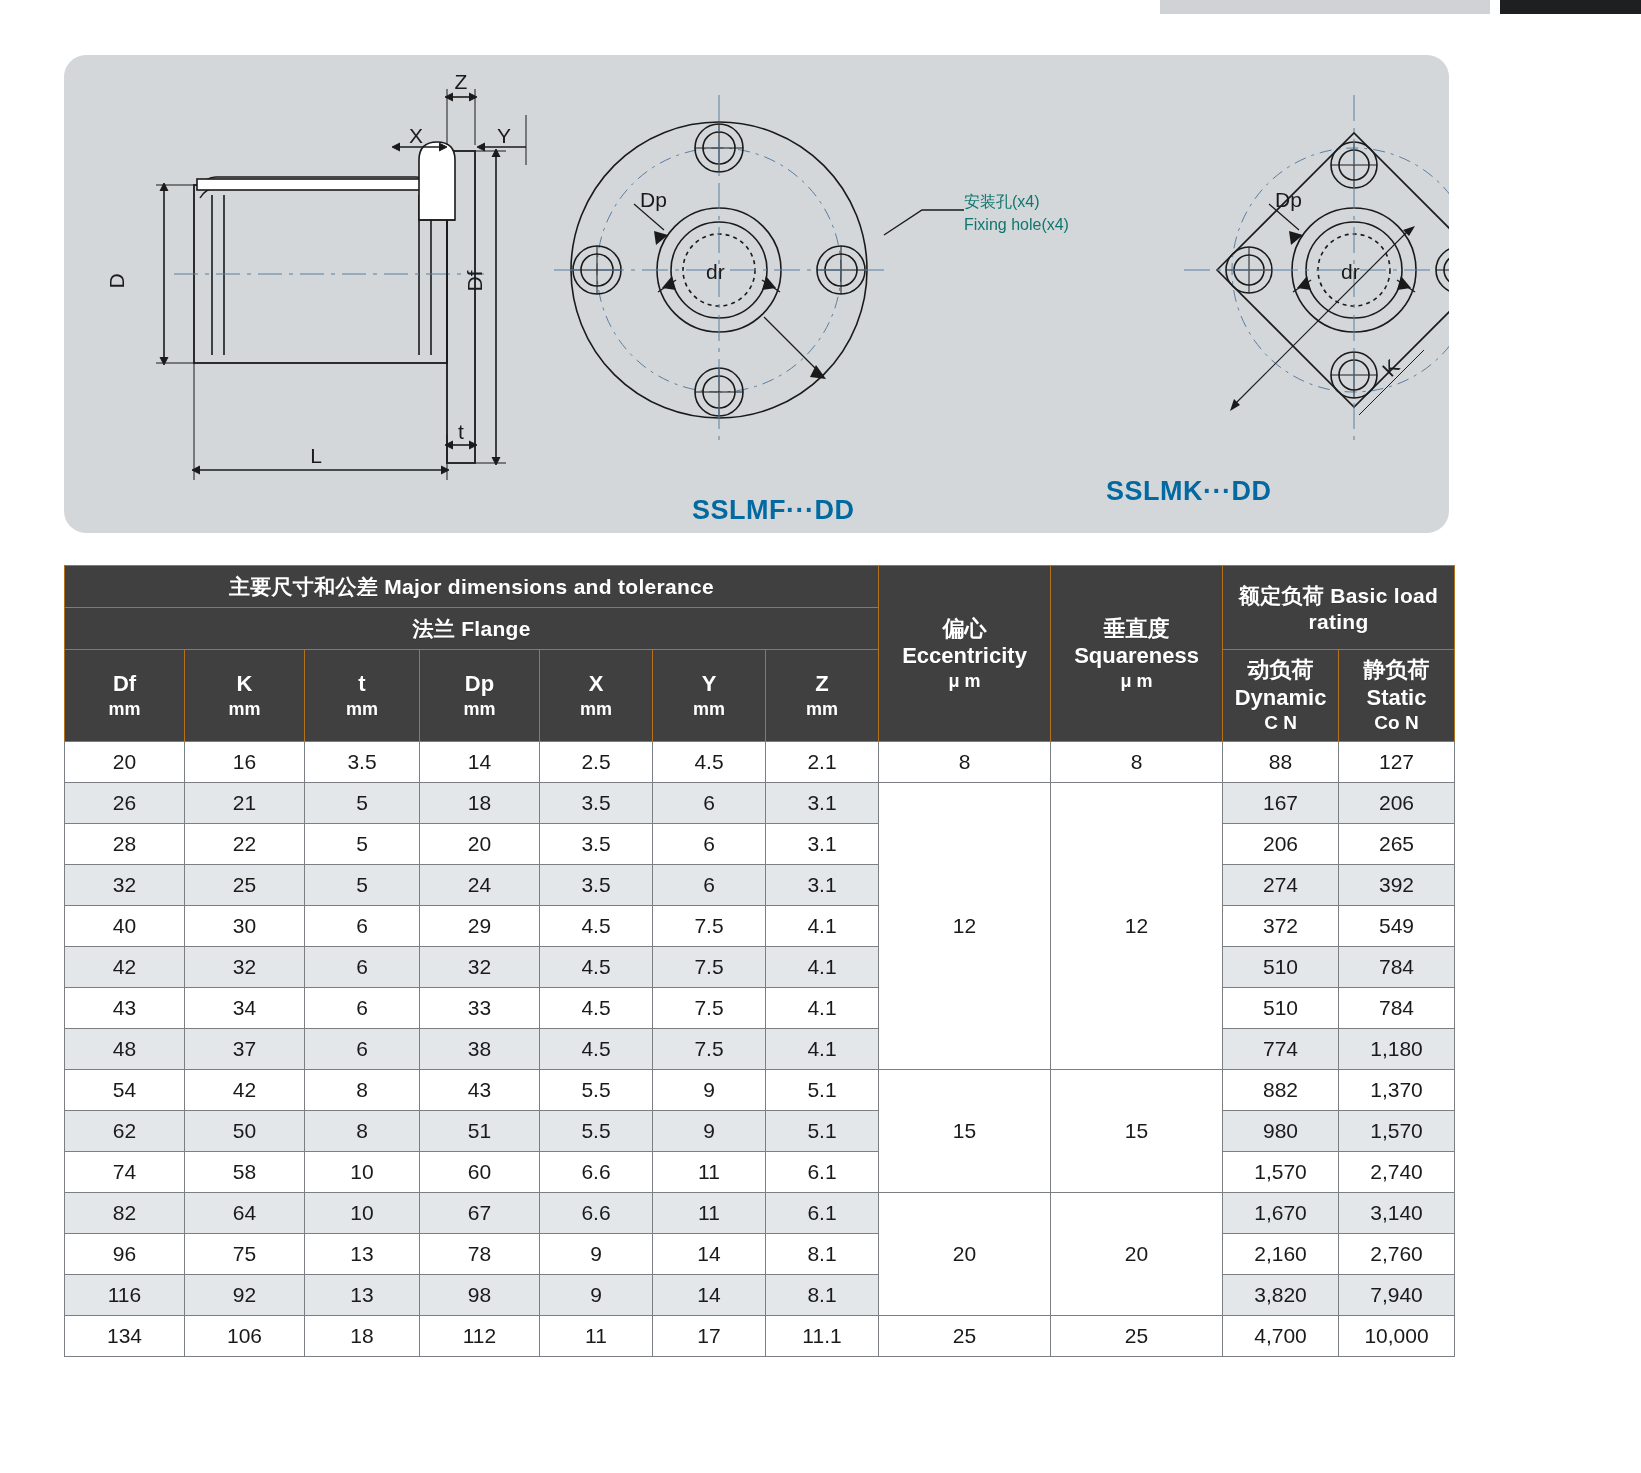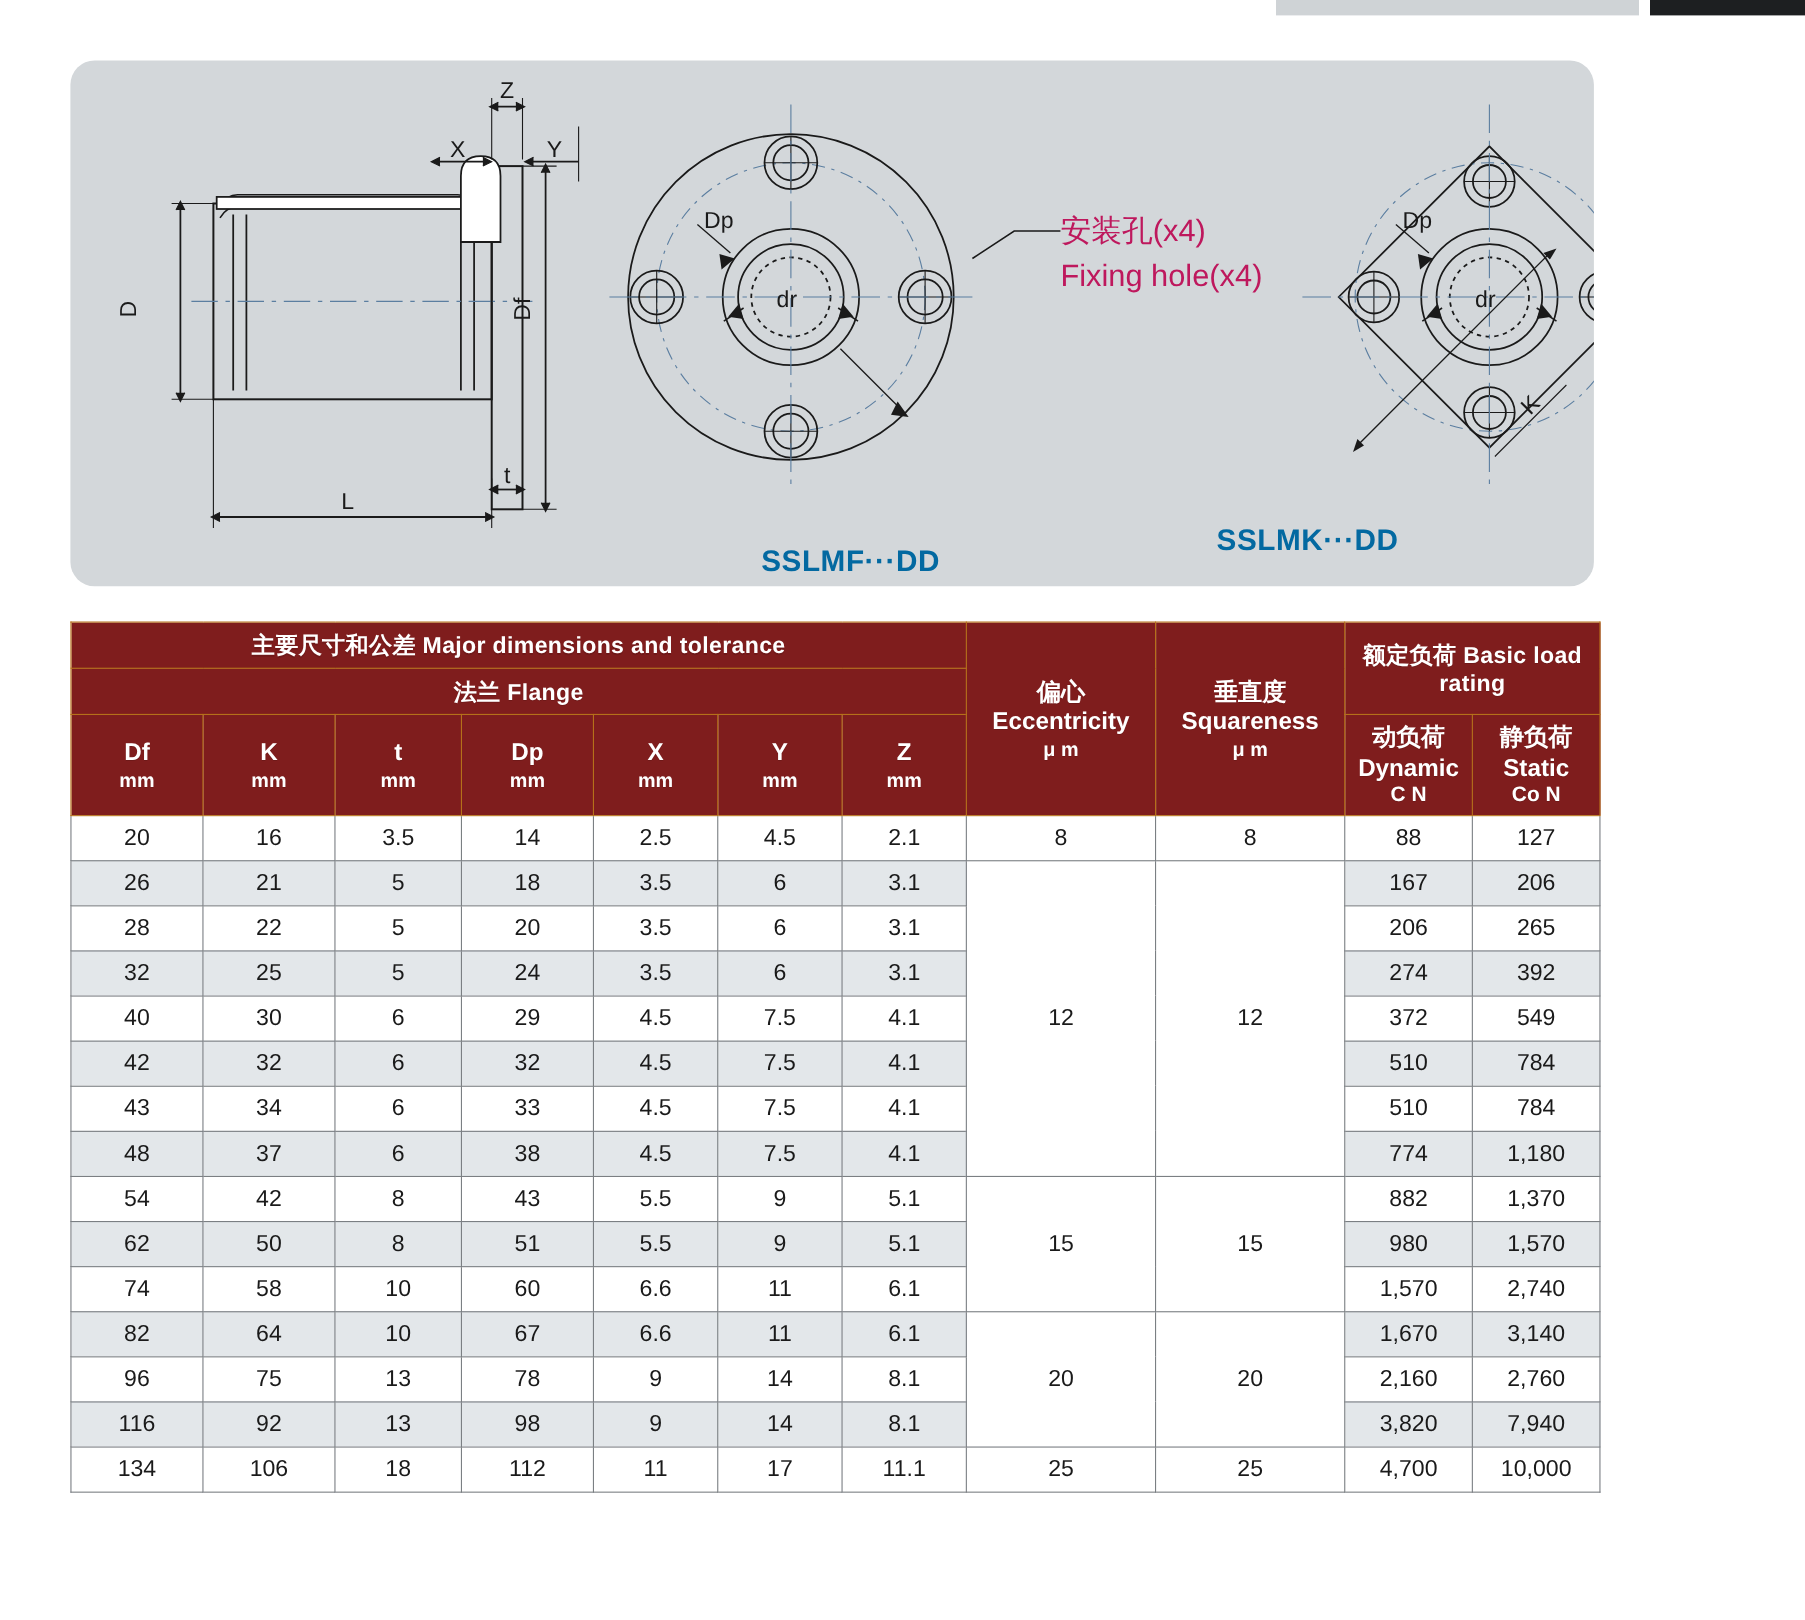--- a/index.html
+++ b/index.html
@@ -38,22 +38,22 @@
     color: #0369a1;
     letter-spacing: .5px;
     white-space: nowrap;
   }
   .cap.f { left: 628px; top: 440px; }
   .cap.k { left: 1042px; top: 421px; }
 
   .note {
     position: absolute;
     left: 900px; top: 135px;
-    font-size: 28px;
-    color: #be185d;
+    font-size: 16px;
+    color: #0f766e;
     line-height: 1.45;
     white-space: nowrap;
   }
 
   
   .tbl-wrap {
     position: absolute;
     left: 64px; top: 565px;
     width: 1390px;
   }
@@ -61,21 +61,21 @@
     border-collapse: collapse;
     width: 1390px;
     table-layout: fixed;
   }
   table.spec th, table.spec td {
     border: 1px solid #6b6f73;
     text-align: center;
     vertical-align: middle;
   }
   table.spec thead th {
-    background: #7f1d1d;
+    background: #404040;
     color: #ffffff;
     font-weight: bold;
     border-color: #b5701a;
     padding: 6px 2px;
     text-shadow: 0 1px 0 rgba(0,0,0,.12);
   }
   .hdr-group { font-size: 21px; height: 42px; letter-spacing: .3px; }
   .hdr-col   { font-size: 22px; line-height: 1.25; height: 78px; }
   .hdr-col .unit { font-size: 18px; font-weight: bold; display:block; }
   .hdr-col .sub  { font-size: 22px; font-weight: bold; display:block; }

